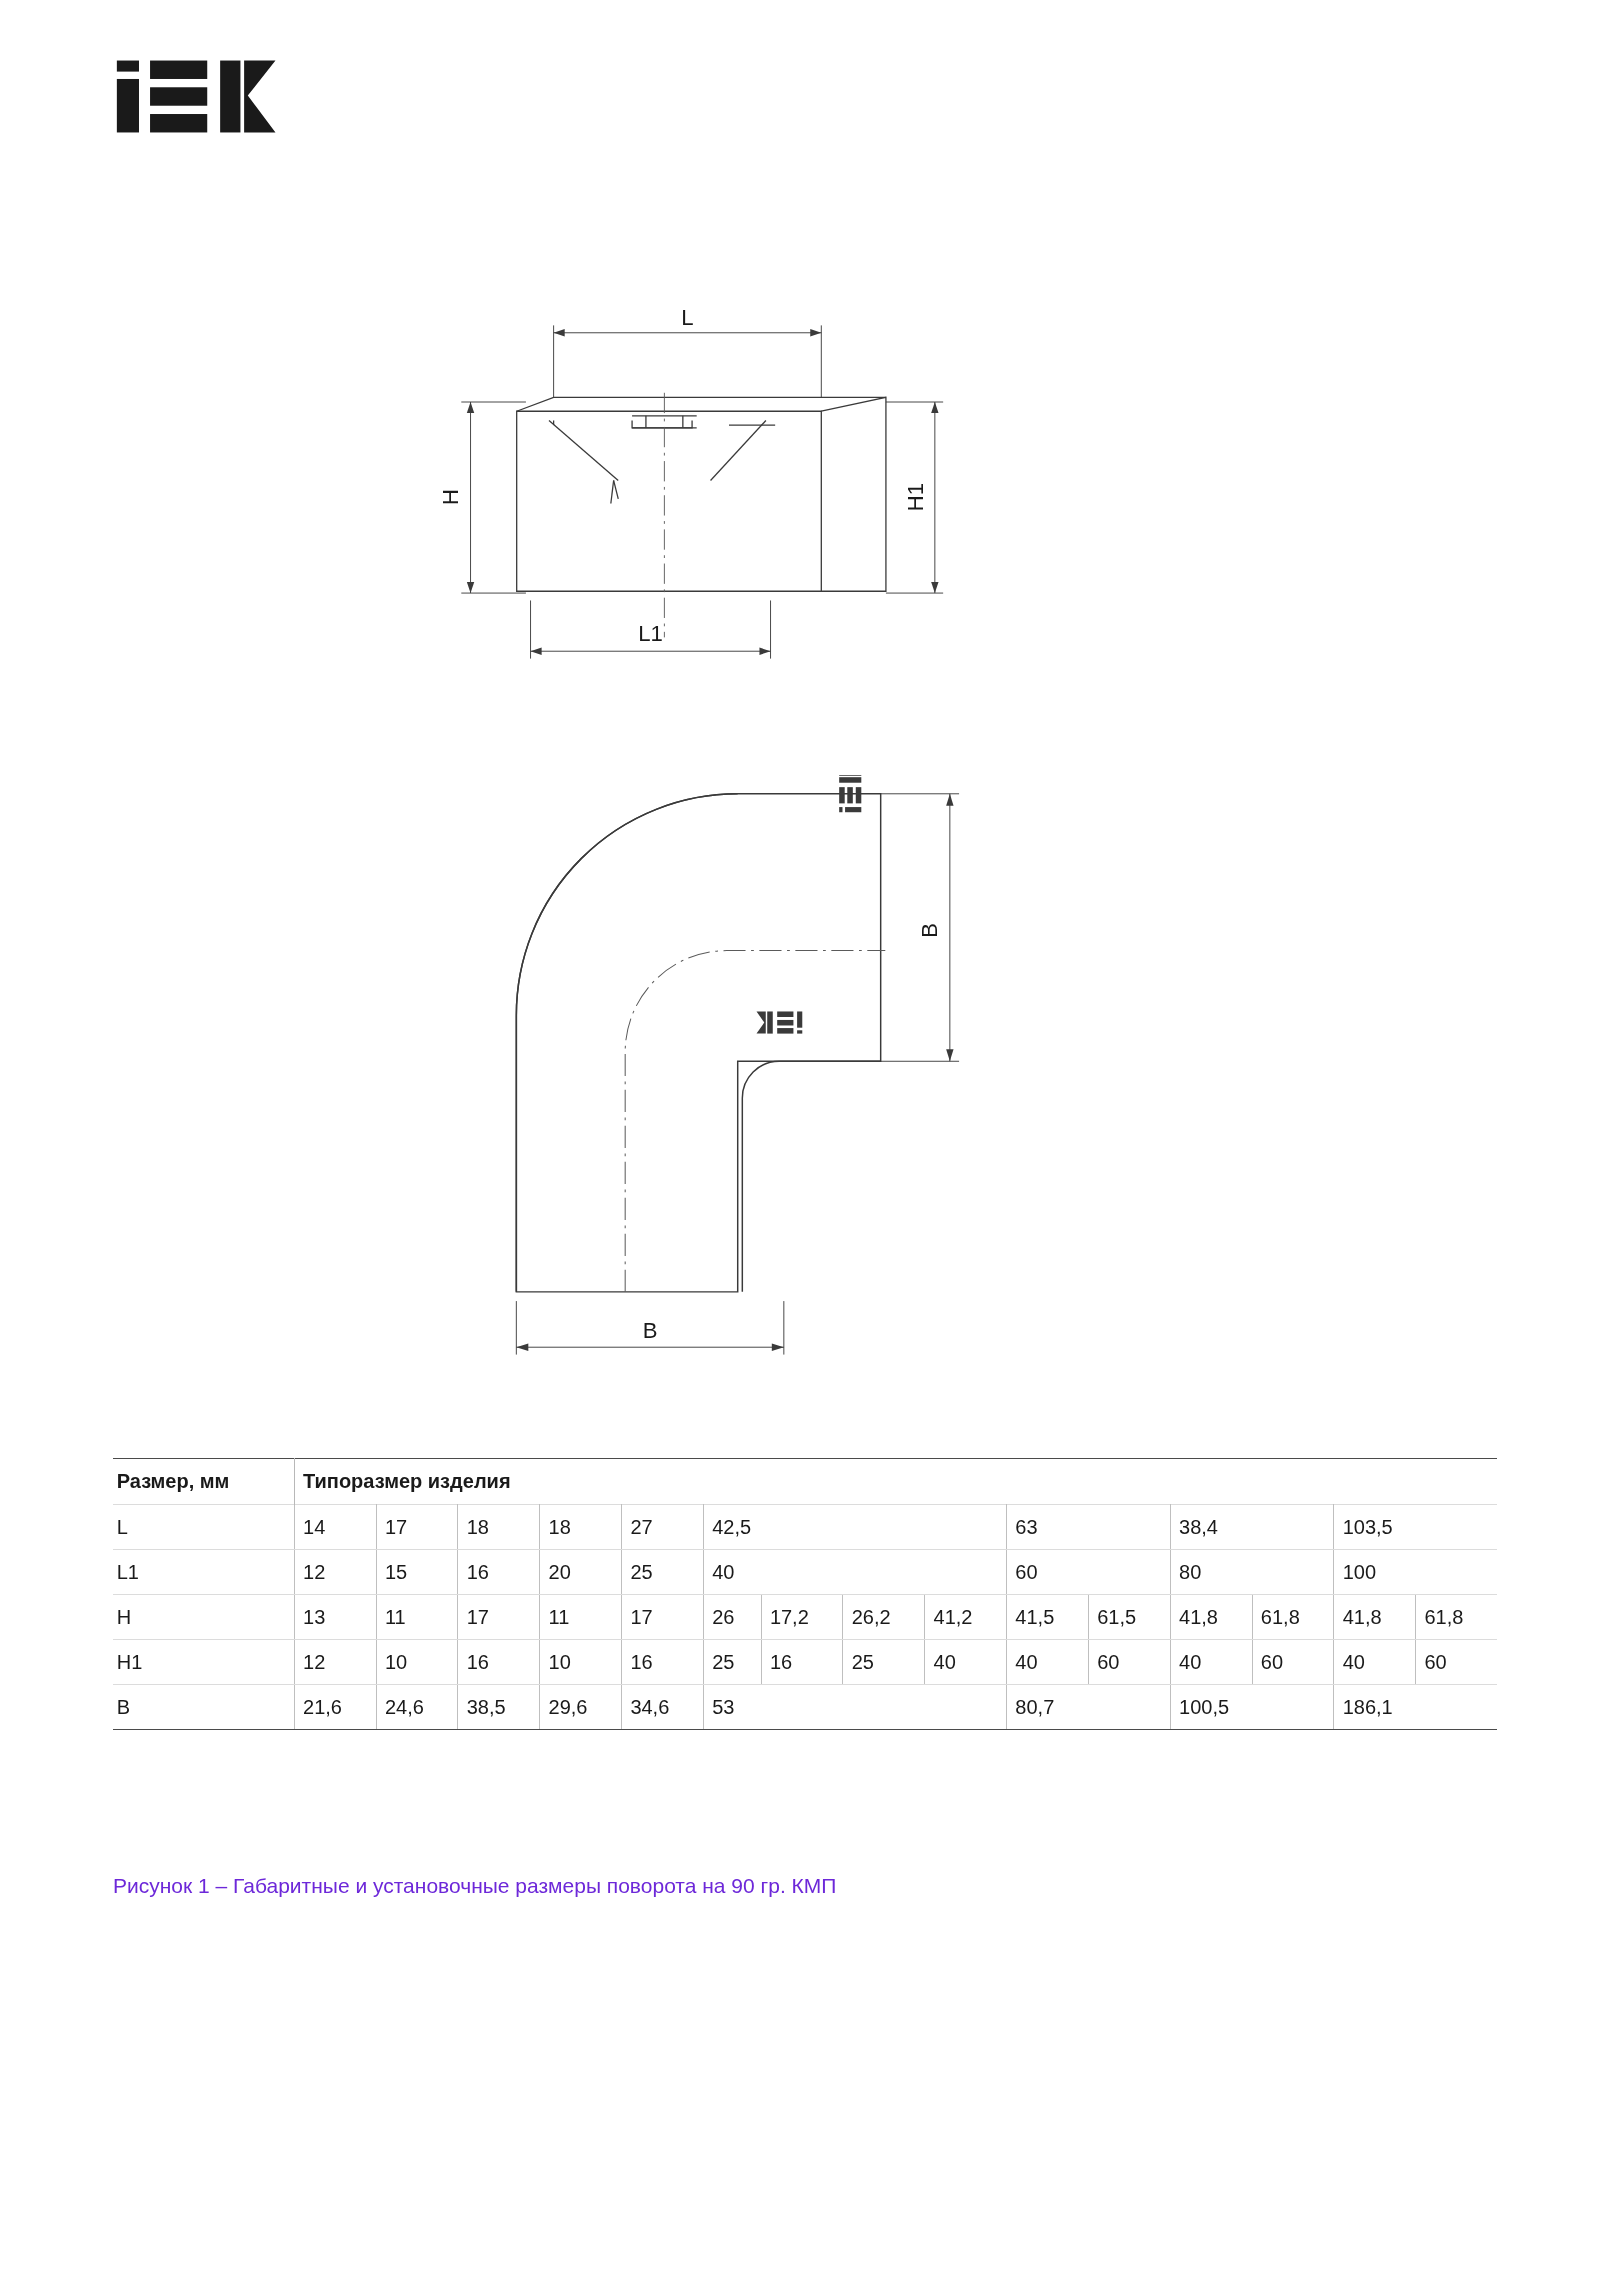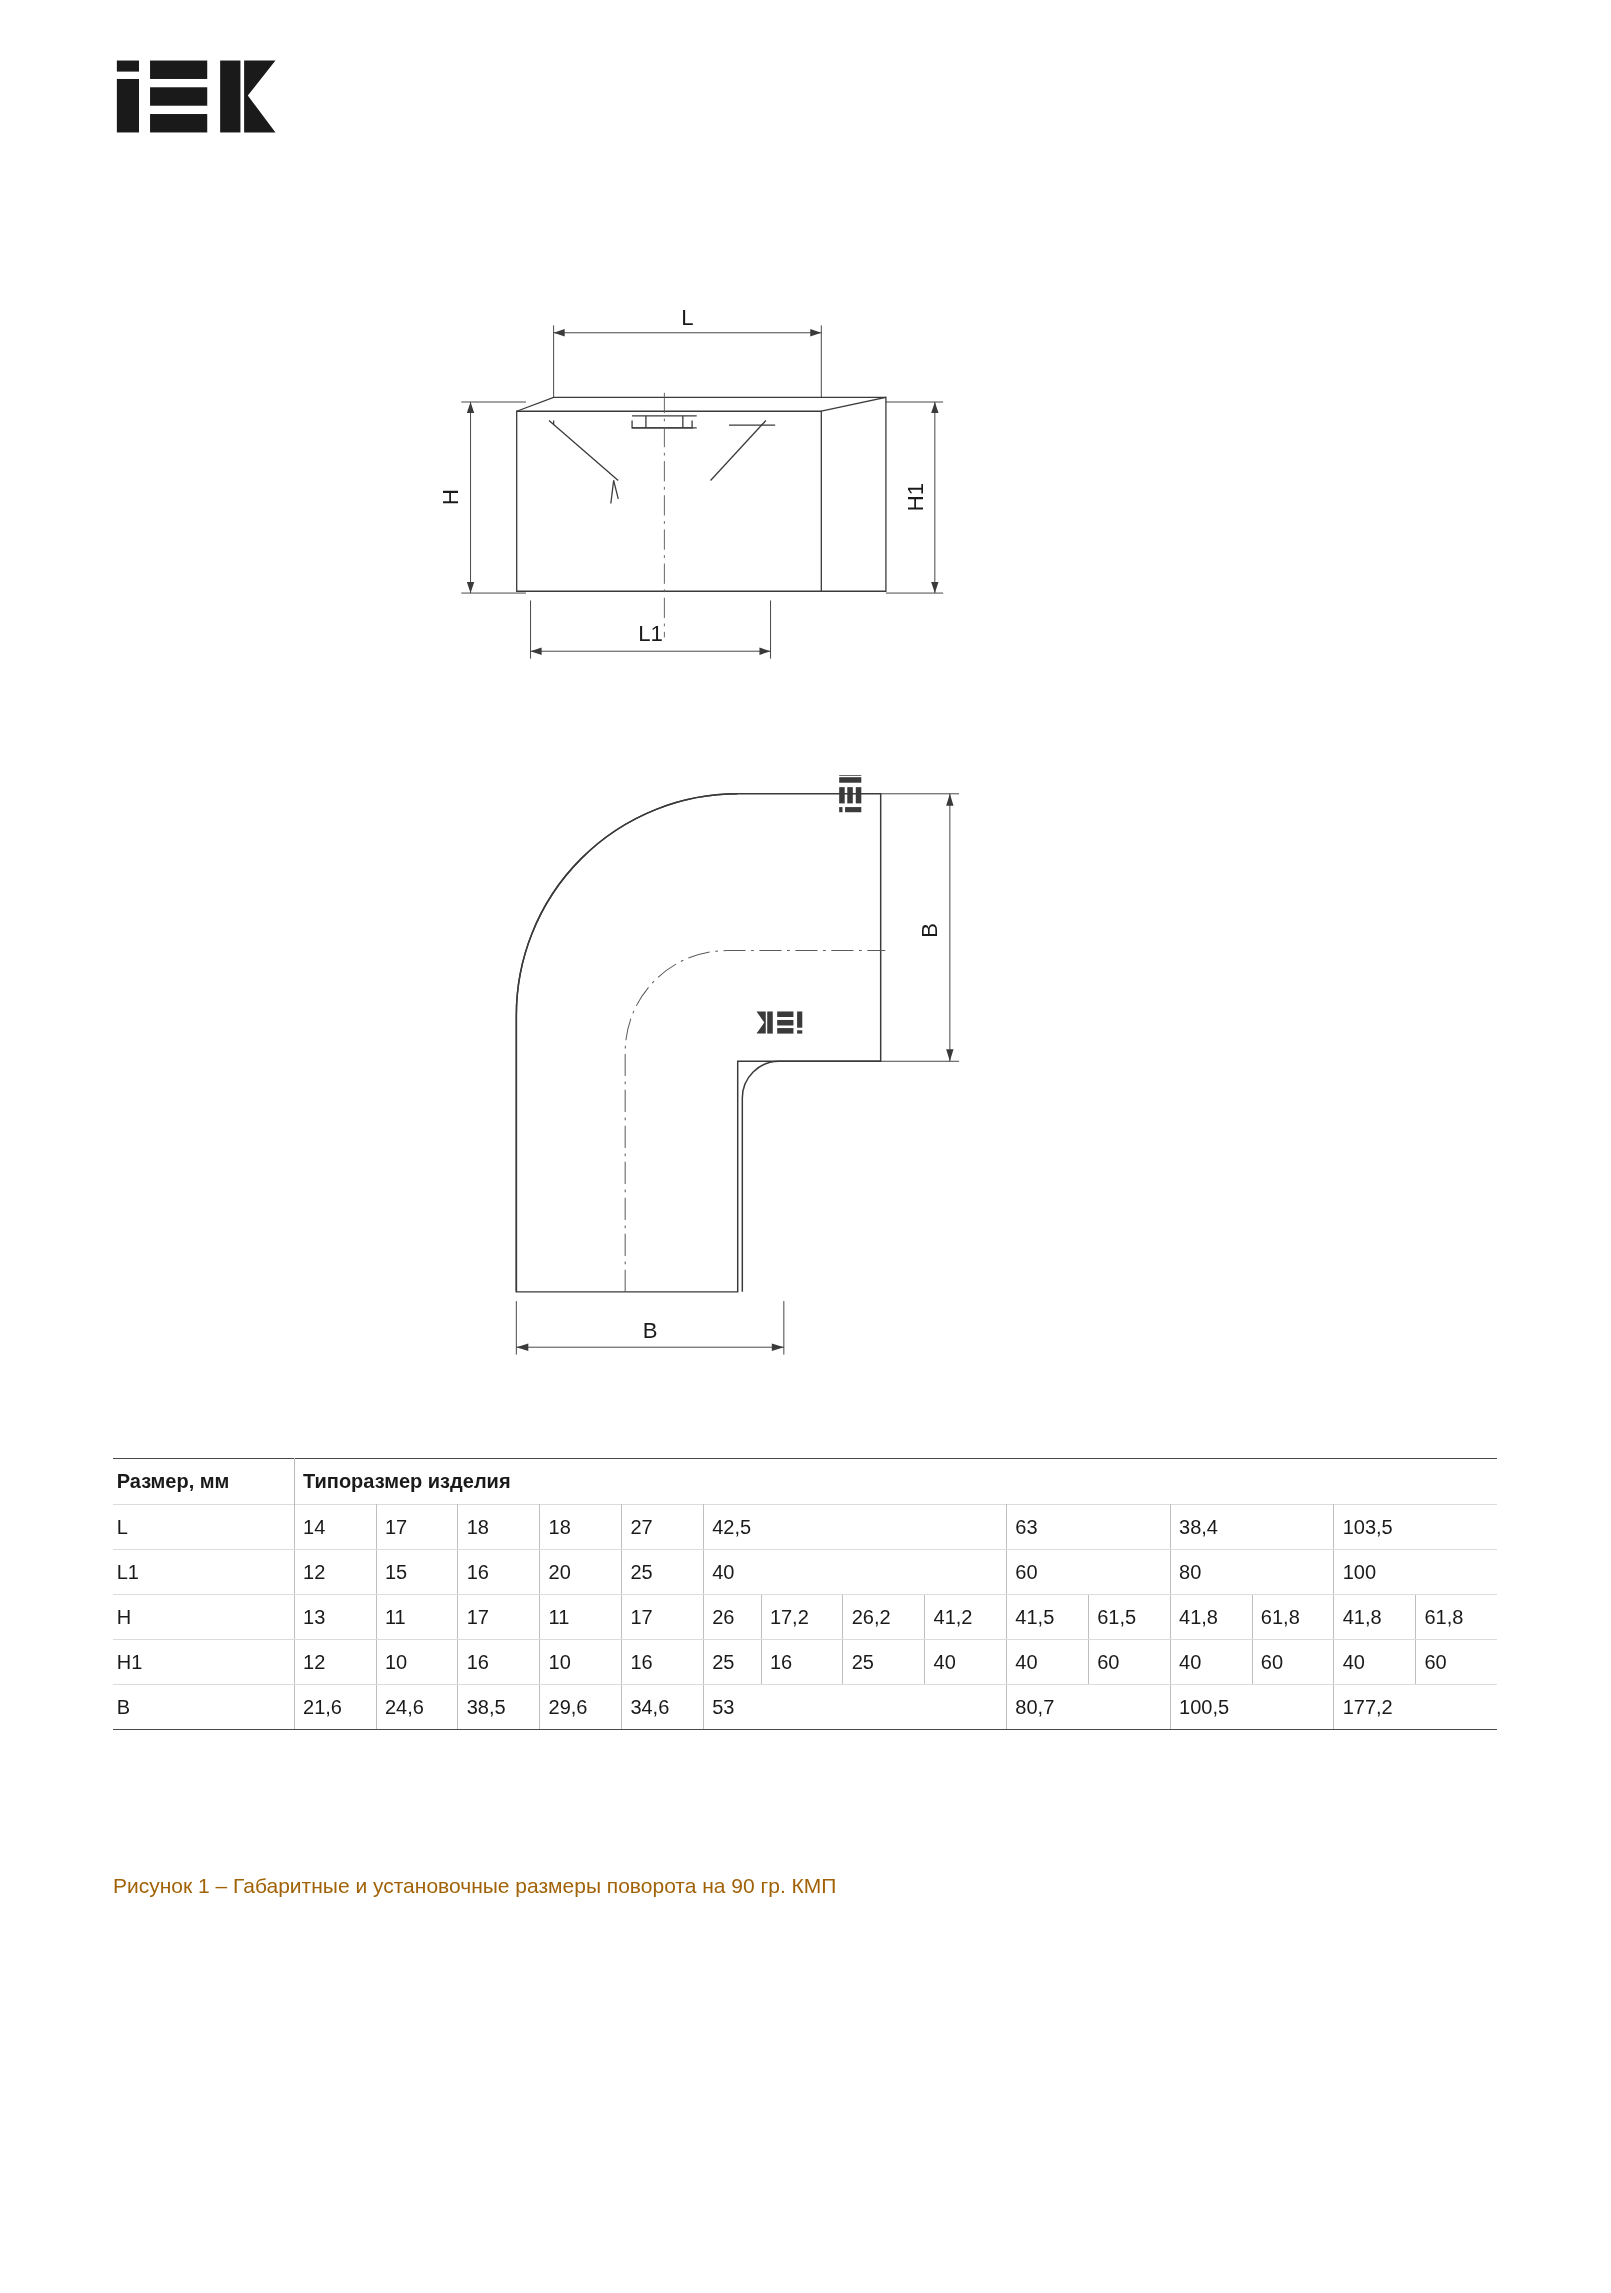--- a/index.html
+++ b/index.html
@@ -90,21 +90,21 @@
   .spec-table td.row-label { border-left: none !important; padding-left: 3.7px; }
   .spec-table td.last-col { border-right: none !important; margin-top: 48px; }
   .head-label { padding-left: 3.7px !important; }
 
   
   .caption {
     position: absolute;
     left: 113px;
     top: 1874px;
     font-size: 21px;
-    color: #a16207;
+    color: #6d28d9;
   }
 
   .dim-text { font-size: 24px; fill: #1a1a1a; font-family: "Liberation Sans", sans-serif; }
 </style>
 </head>
 <body>
 
 <div class="logo">
   <svg width="194" height="83" viewBox="0 0 210 90" xmlns="http://www.w3.org/2000/svg">
 
@@ -311,19 +311,19 @@
       <tr class="body-row last-row">
         <td class="row-label">B</td>
         <td>21,6</td>
         <td>24,6</td>
         <td>38,5</td>
         <td>29,6</td>
         <td>34,6</td>
         <td colspan="4">53</td>
         <td colspan="2">80,7</td>
         <td colspan="2">100,5</td>
-        <td colspan="2" class="last-col">177,2</td>
+        <td colspan="2" class="last-col">186,1</td>
       </tr>
     </tbody>
 </table>
 
 <div class="caption">Рисунок 1 – Габаритные и установочные размеры поворота на 90 гр. КМП</div>
 
 
 </body></html>

